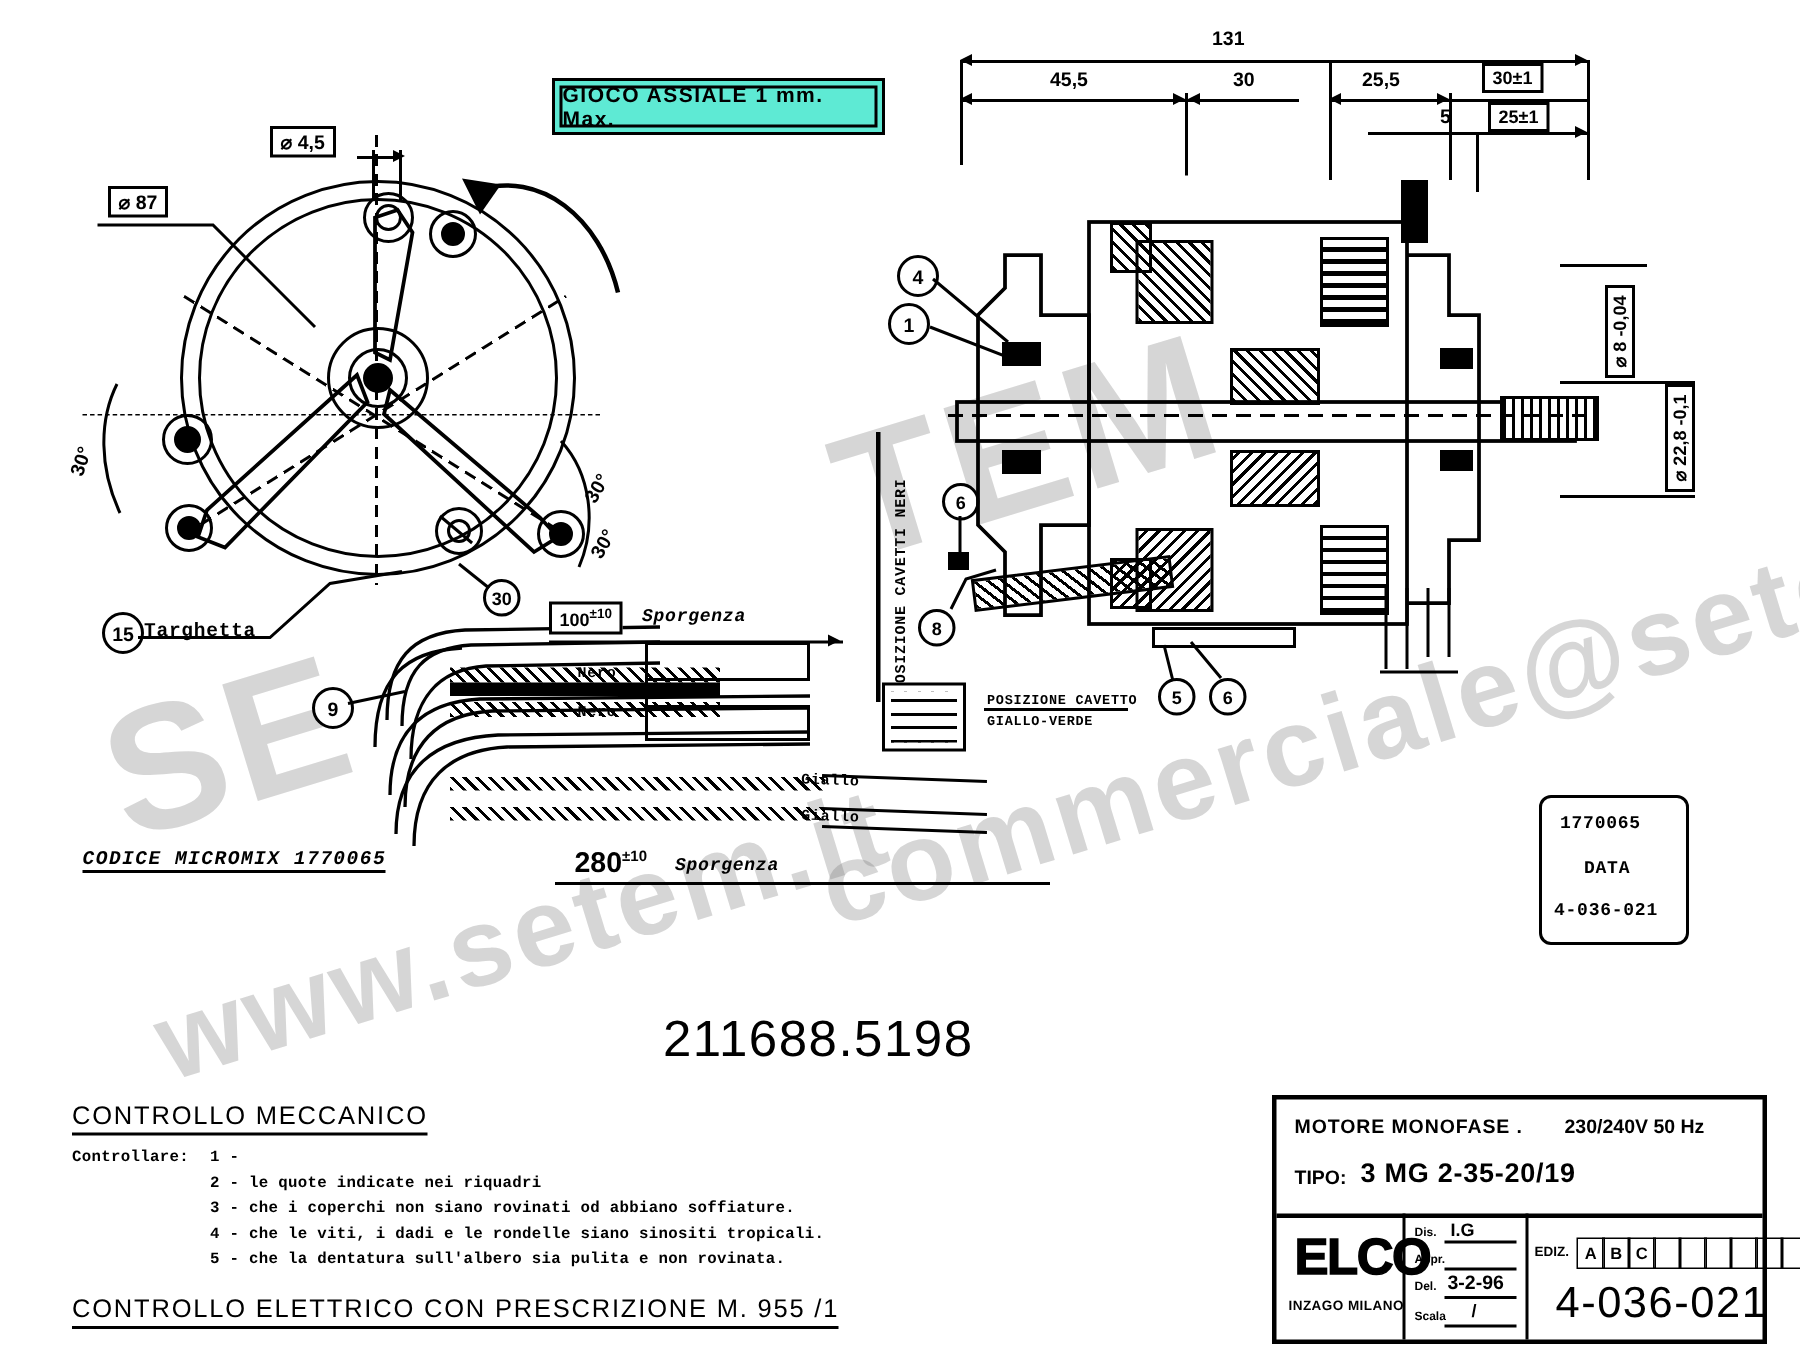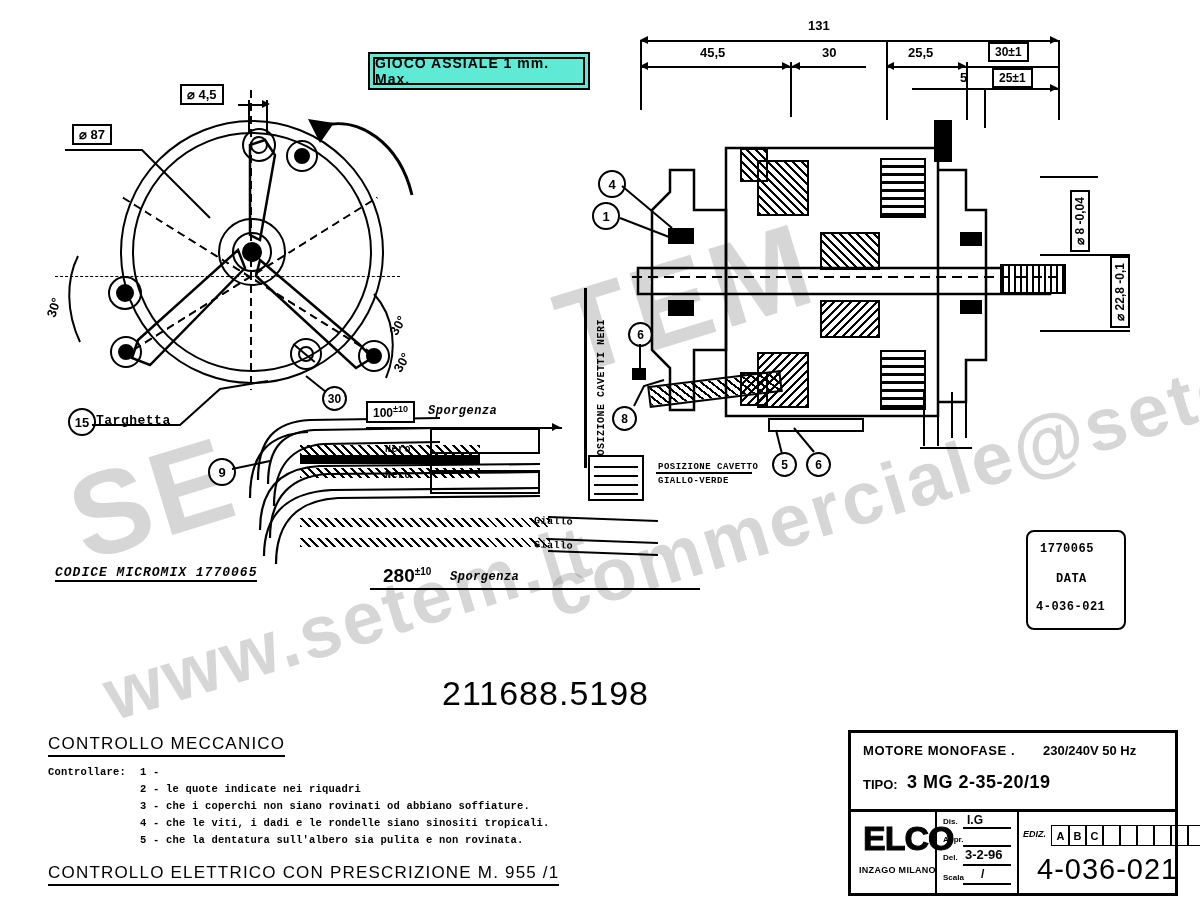--- a/index.html
+++ b/index.html
@@ -396,21 +396,21 @@
     <div class="tbline" style="left:112px;top:112px;width:48px;height:1.5px;"></div>
 
     <div class="tbt" style="left:92px;top:120px;font-size:8px;">Del.</div>
     <div class="tbt" style="left:114px;top:114px;font-size:13px;">3-2-96</div>
     <div class="tbline" style="left:112px;top:131px;width:48px;height:1.5px;"></div>
 
     <div class="tbt" style="left:92px;top:140px;font-size:8px;">Scala</div>
     <div class="tbt" style="left:130px;top:134px;font-size:12px;">/</div>
     <div class="tbline" style="left:112px;top:150px;width:48px;height:1.5px;"></div>
 
-    <div class="tbt" style="left:172px;top:96px;font-size:9px;font-style:italic;">EDIZ.</div>
+    <div class="tbt" style="left:172px;top:96px;font-size:9px;">EDIZ.</div>
     <div id="ediz-row">
         <div class="edizcell" style="left: 200px; top: 92px;">A</div>
         <div class="edizcell" style="left: 217px; top: 92px;">B</div>
         <div class="edizcell" style="left: 234px; top: 92px;">C</div>
         <div class="edizcell" style="left: 251px; top: 92px;"></div>
         <div class="edizcell" style="left: 268px; top: 92px;"></div>
         <div class="edizcell" style="left: 285px; top: 92px;"></div>
         <div class="edizcell" style="left: 302px; top: 92px;"></div>
         <div class="edizcell" style="left: 319px; top: 92px;"></div>
         <div class="edizcell" style="left: 336px; top: 92px;"></div>

